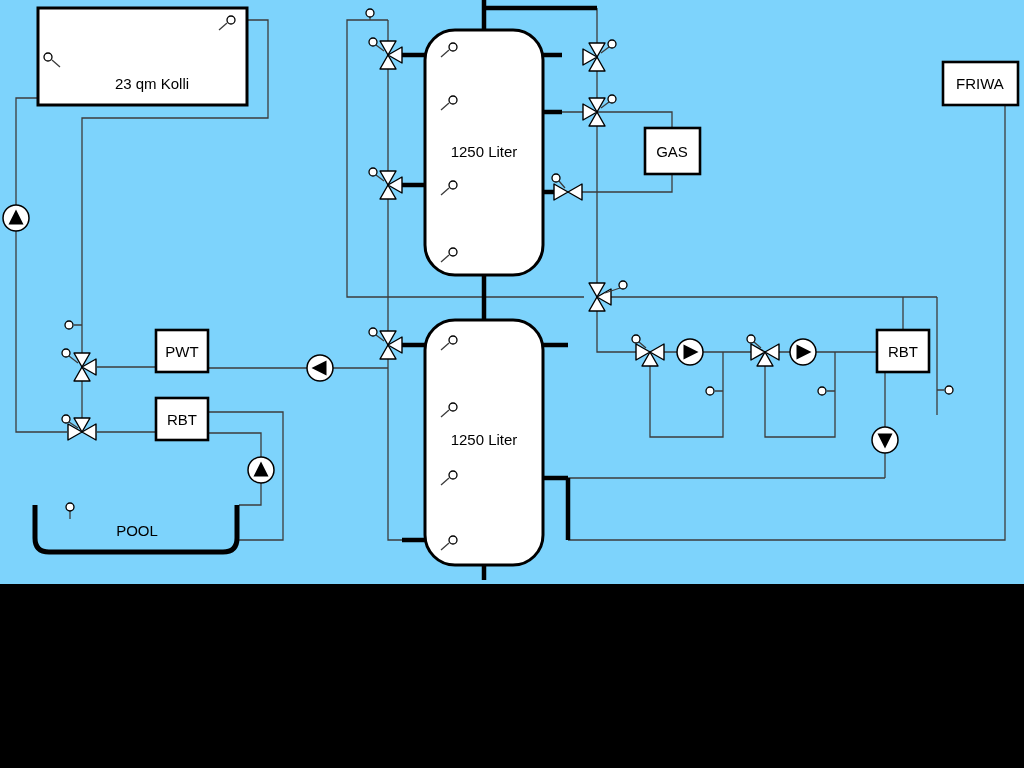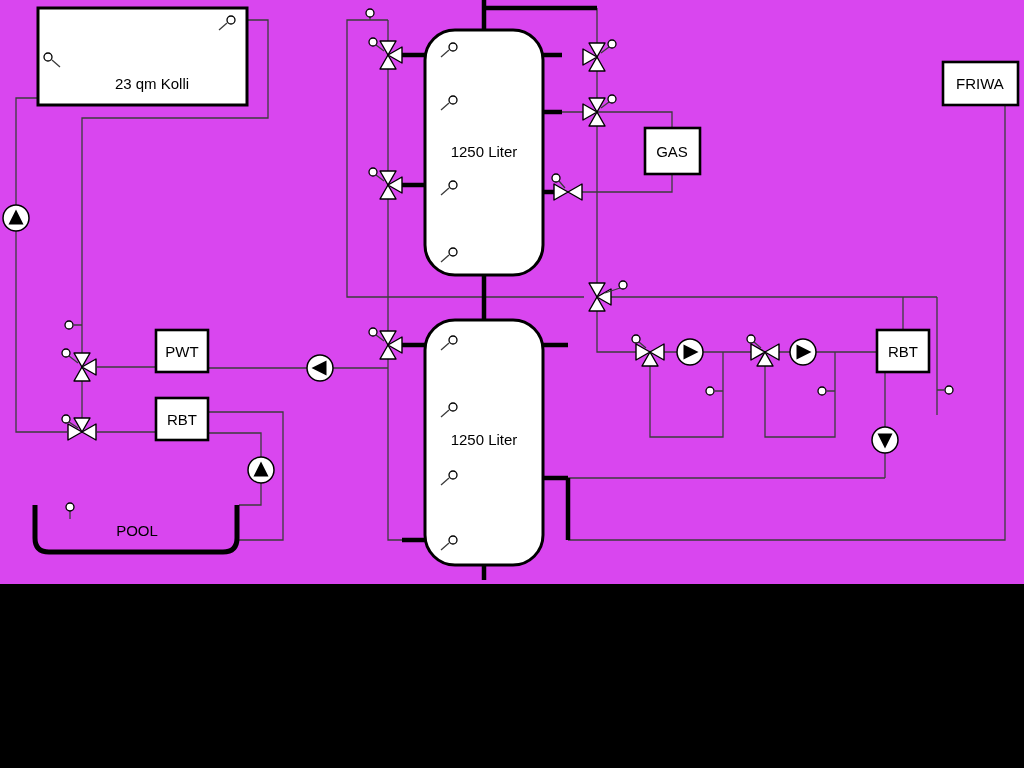--- a/index.html
+++ b/index.html
@@ -1,16 +1,16 @@
 <!DOCTYPE html>
 <html><head>
 <meta charset="utf-8">
 <style>
   html,body{margin:0;padding:0;background:#000;}
-  .stage{position:relative;width:1024px;height:768px;background:#d946ef;overflow:hidden;
+  .stage{position:relative;width:1024px;height:768px;background:#7dd3fc;overflow:hidden;
          font-family:"Liberation Sans","DejaVu Sans",sans-serif;}
   svg{display:block;}
   .lbl{font-family:"Liberation Sans","DejaVu Sans",sans-serif;font-size:15px;fill:#000;}
   .thin{stroke:#3c3c3c;stroke-width:1.3;fill:none;}
   .thick{stroke:#000;stroke-width:4.5;fill:none;}
   .box{fill:#fff;stroke:#000;stroke-width:3;}
   .smbox{fill:#fff;stroke:#000;stroke-width:2.6;}
   .tri{fill:#fff;stroke:#000;stroke-width:1.4;stroke-linejoin:round;}
   .sensor{fill:#fff;stroke:#000;stroke-width:1.3;}
 </style>

